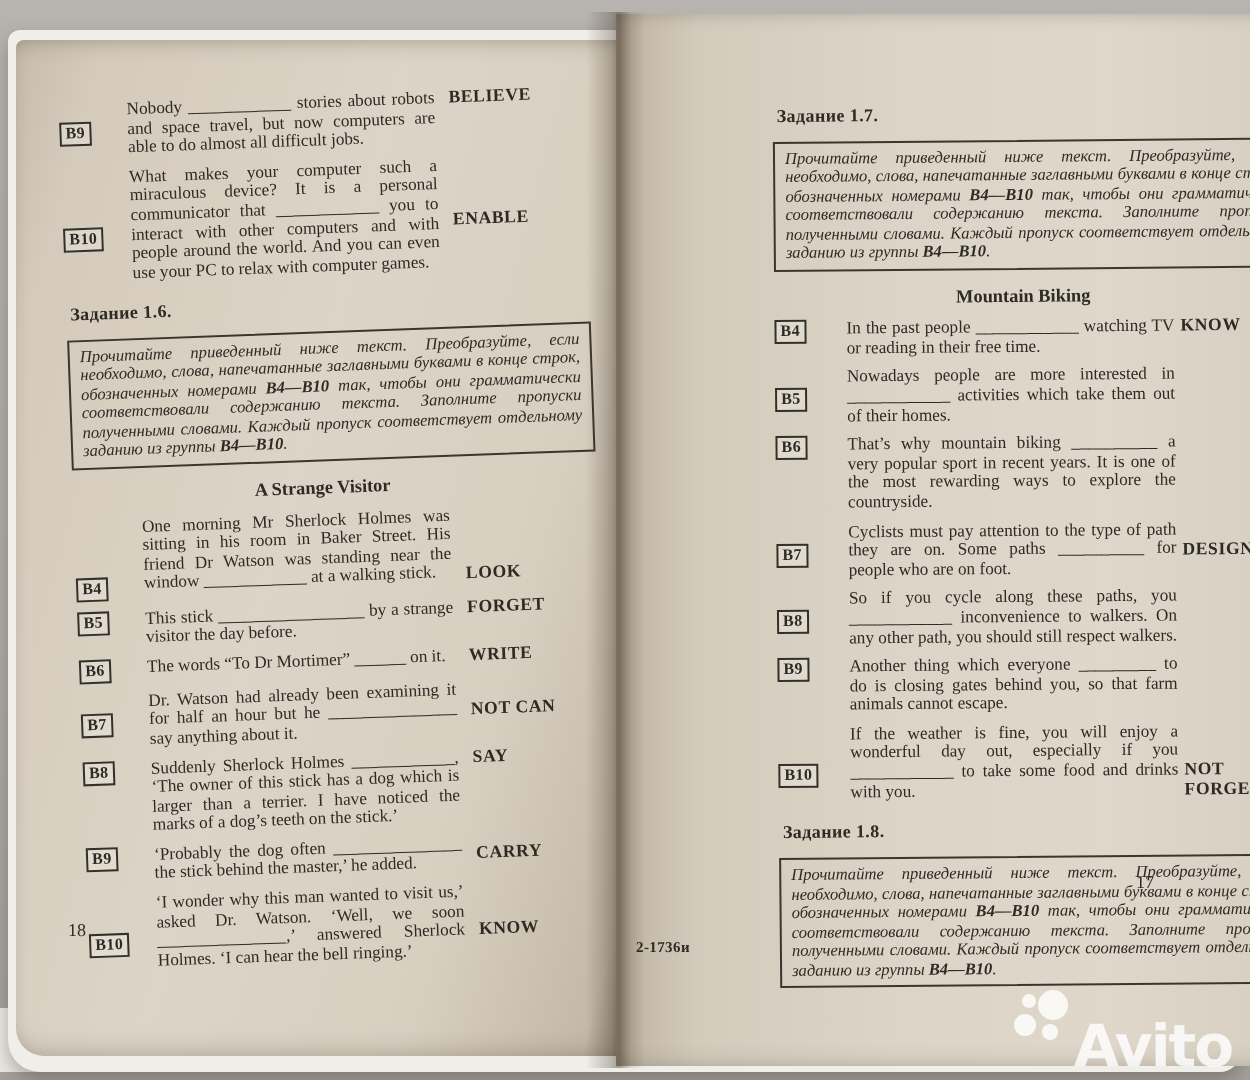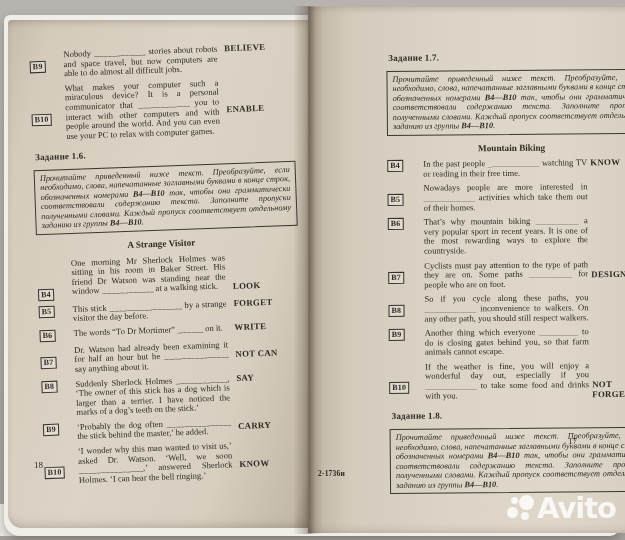--- a/index.html
+++ b/index.html
@@ -85,21 +85,21 @@
 
   
   .watermark { position:absolute; left:504px; top:489px; width:118px; height:46px; z-index:9; }
   .wm-dots { position:absolute; left:0; top:6px; width:30px; height:30px; }
   .wm-dots i { position:absolute; border-radius:50%; background:rgba(255,255,255,0.82); }
   .wm-d1 { width:7px;  height:7px;  left:7px;  top:2px; }
   .wm-d2 { width:15px; height:15px; left:15px; top:0px; }
   .wm-d3 { width:11px; height:11px; left:3px;  top:12px; }
   .wm-d4 { width:8px;  height:8px;  left:17px; top:17px; }
   .wm-text {
-    position:absolute; left:33px; top:2px;
+    position:absolute; left:33px; top:17px;
     font-family:"DejaVu Sans","Liberation Sans",sans-serif;
     font-weight:700; font-size:29px; letter-spacing:-1px;
     color:rgba(255,255,255,0.82);
   }
 </style>
 </head>
 <body>
 
 <div class="photo">
 

